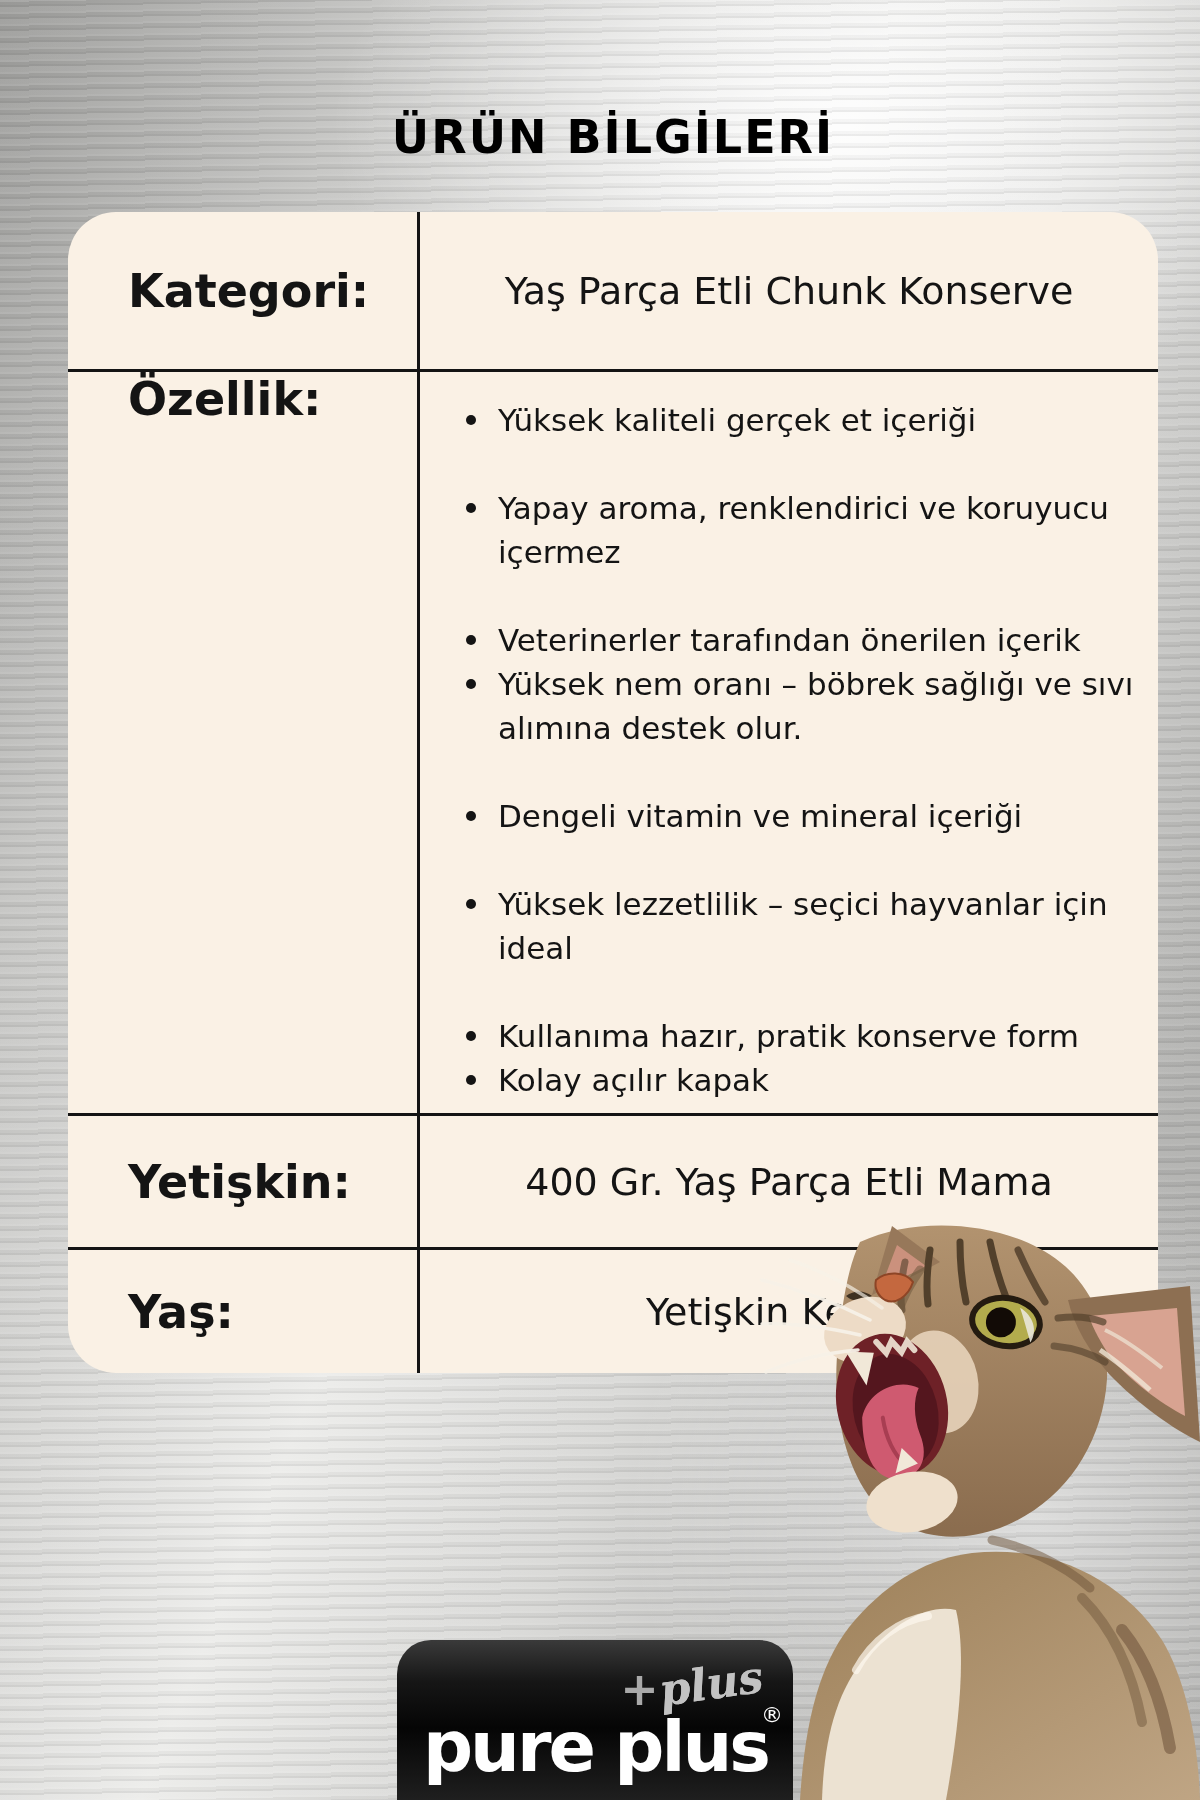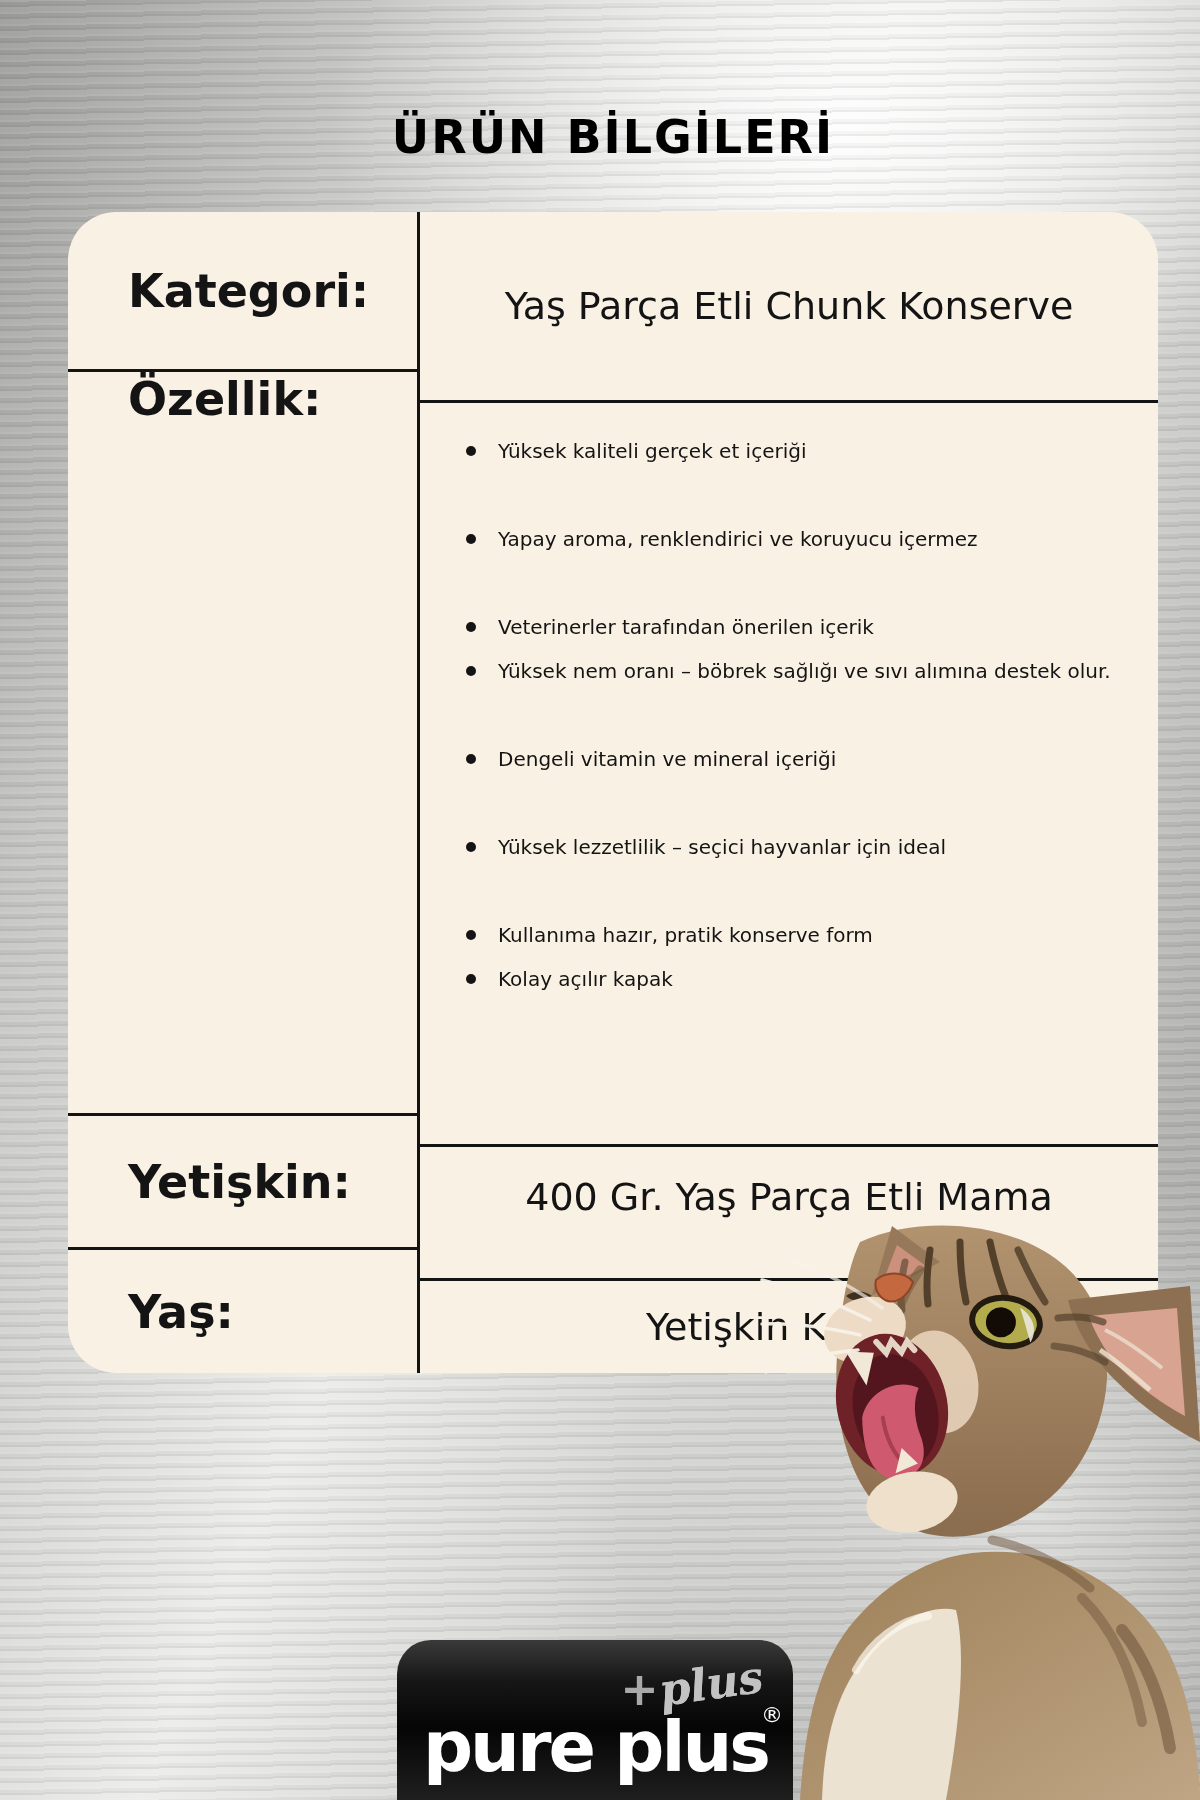--- a/index.html
+++ b/index.html
@@ -34,30 +34,30 @@
   .cell{ min-width:0; }
   .c-label{
     grid-column:1; border-right:3px solid #141414;
     display:flex; align-items:center; padding-left:60px;
     font-size:46px; font-weight:700;
   }
   .c-label.top{ align-items:flex-start; }
   .c-value{
     grid-column:2;
     display:flex; align-items:center; justify-content:center;
-    font-size:38px; padding:0 24px; text-align:center;margin-top:31px;
+    font-size:38px; padding:0 24px; text-align:center;
   }
   .bt{ border-top:3px solid #141414; }
   .features{
     display:block; padding:26px 20px 0 36px; text-align:left;
   }
   .feature-group{ margin-bottom:44px; }
   .feature-item{
     position:relative; padding-left:42px;
-    font-size:20px; line-height:44px;
+    font-size:31px; line-height:44px;
   }
   .feature-item .dot{
     position:absolute; left:10px; top:17px;
     width:10px; height:10px; border-radius:50%; background:#141414;
   }
   .cat{ position:absolute; left:760px; top:1200px; width:440px; height:600px; z-index:5; }
   .logo{
     position:absolute; left:397px; top:1640px; width:396px; height:160px; z-index:6;
     border-radius:34px 34px 0 0;
     background:linear-gradient(180deg,#3a3a3a 0%,#161616 26%,#050505 55%,#1f1f1f 100%);

